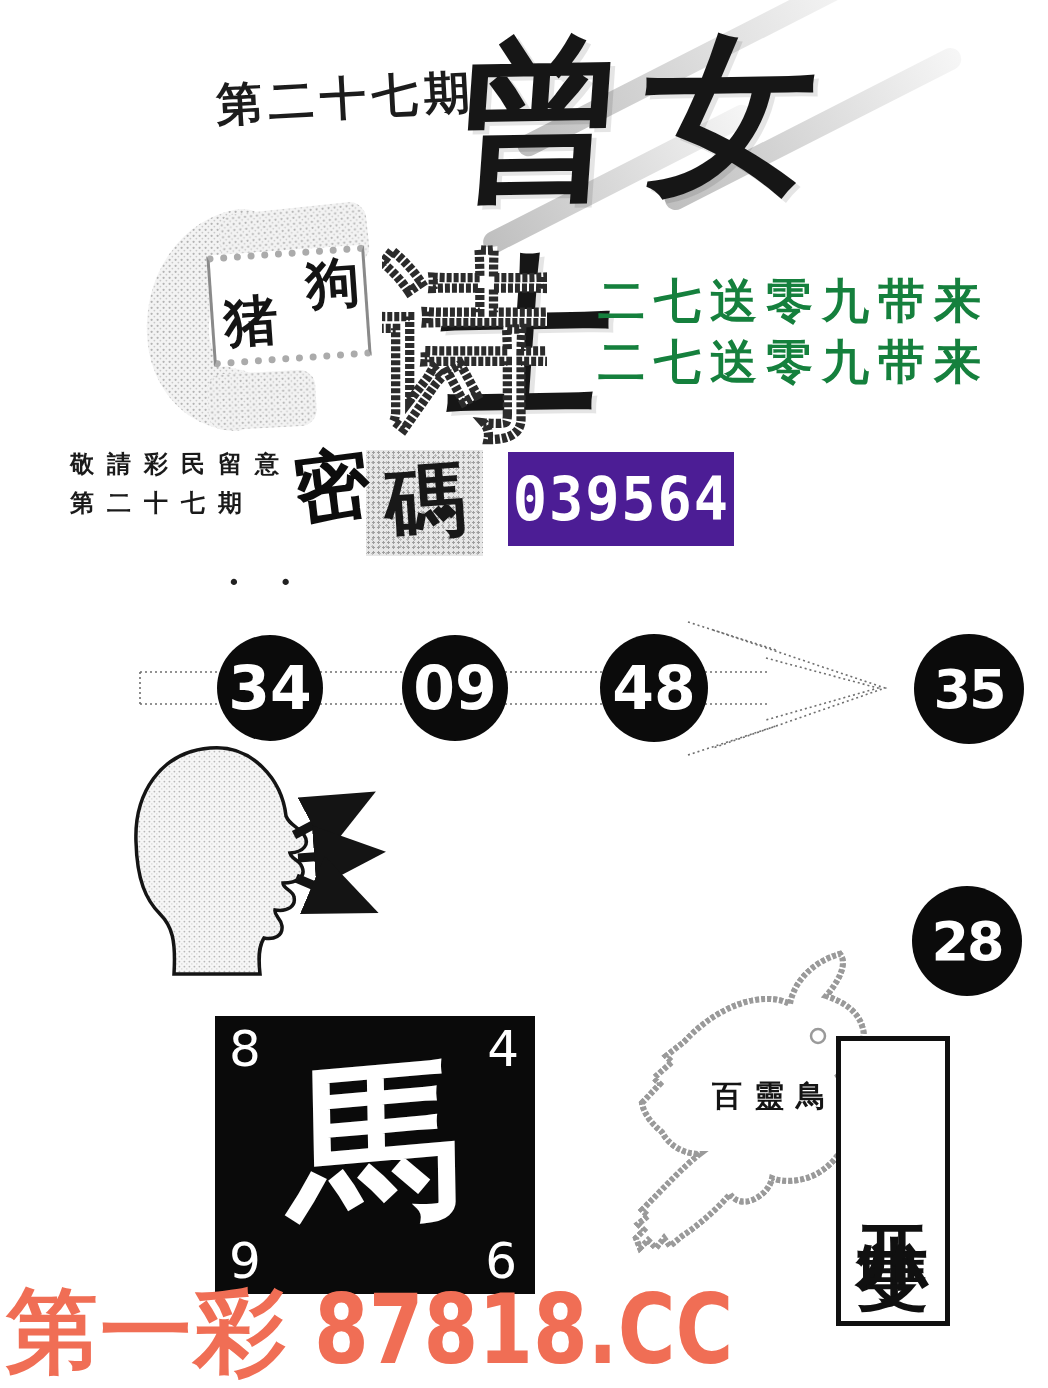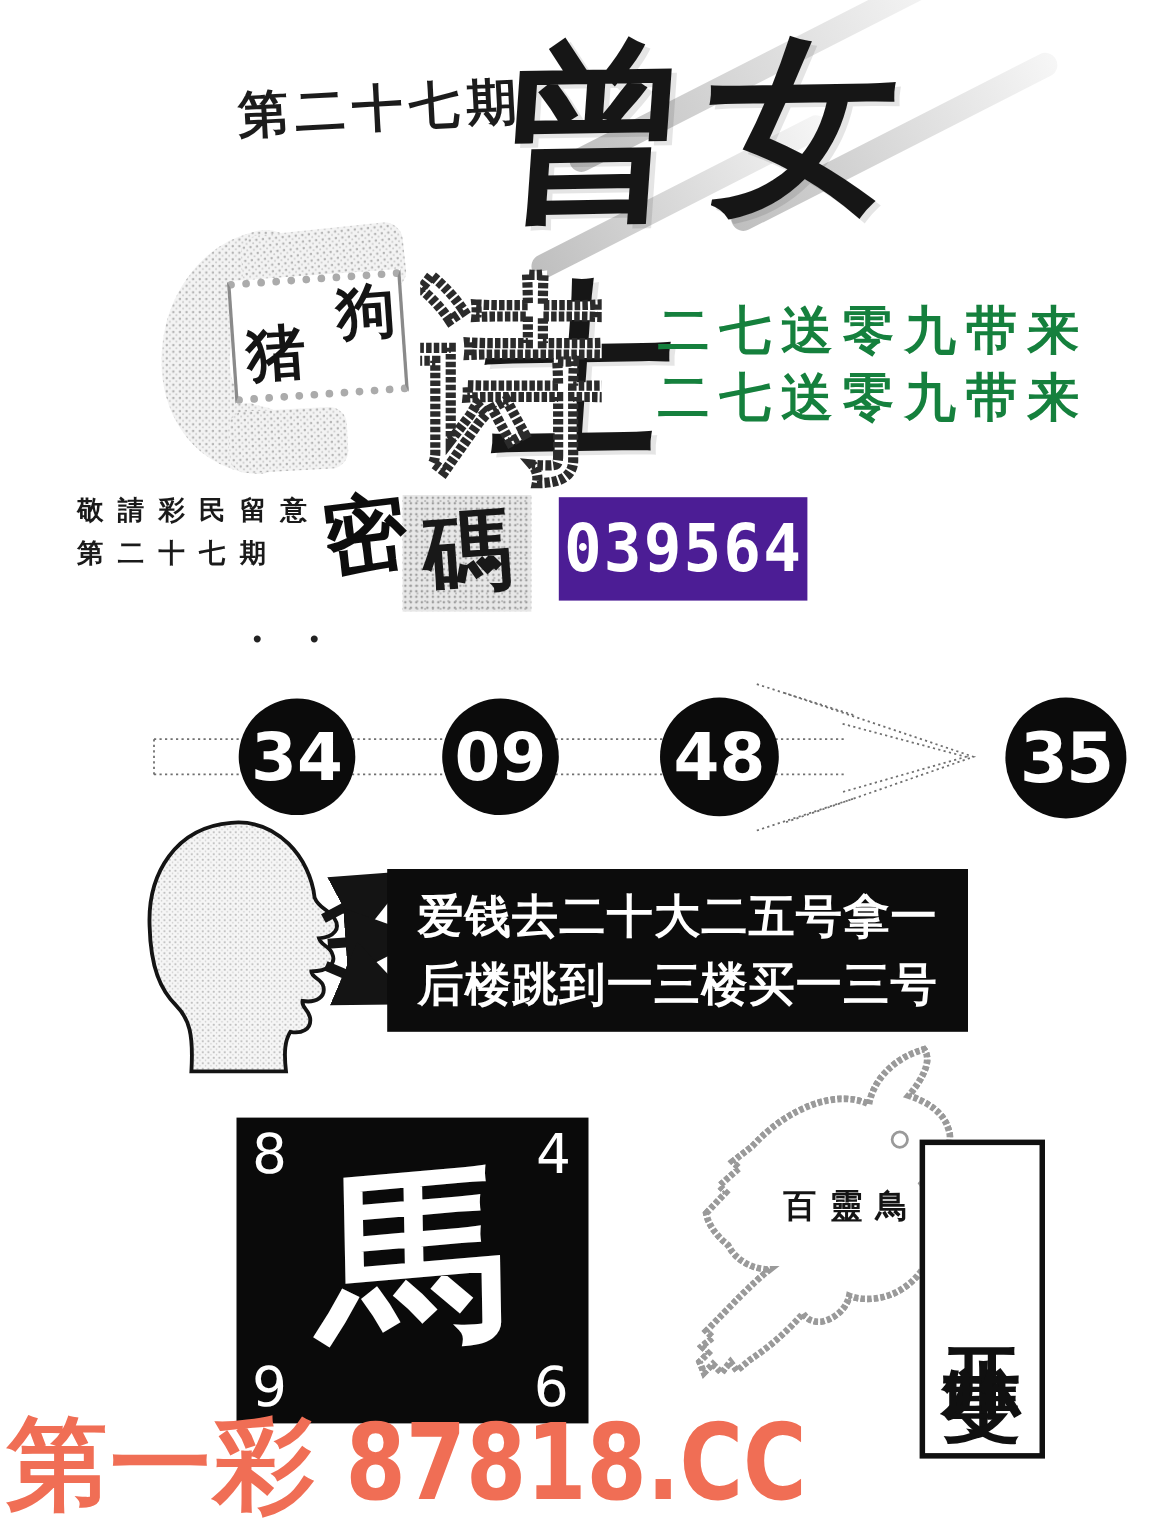--- a/index.html
+++ b/index.html
@@ -54,21 +54,21 @@
     font-weight:600;color:#fff;letter-spacing:2px;transform:scaleX(0.95);}
 
   
   .arrow-svg{left:128px;top:612px;}
   .arrow-num{font-family:"DejaVu Sans","Liberation Sans",sans-serif;font-weight:bold;}
 
   
   .side-circle{width:110px;height:110px;border-radius:50%;background:#0b0b0b;
     display:flex;align-items:center;justify-content:center;}
   .side-circle span{font-family:"DejaVu Sans","Liberation Sans",sans-serif;
-    font-size:63px;font-weight:800;color:#fff;letter-spacing:-2px;}
+    font-size:54px;font-weight:800;color:#fff;letter-spacing:-2px;}
   .sc1{left:914px;top:634px;}
   .sc2{left:910px;top:760px;}
   .sc3{left:912px;top:886px;}
 
   
   .head-svg{left:118px;top:740px;}
   .speech-box{left:352px;top:790px;width:528px;height:148px;background:#0c0c0c;
     display:flex;flex-direction:column;justify-content:center;align-items:center;gap:6px;}
   .speech-box .line{font-family:"DejaVu Sans","Liberation Sans",sans-serif;
     font-size:42px;font-weight:800;color:#fff;letter-spacing:1px;white-space:nowrap;}
@@ -169,20 +169,23 @@
       <circle cx="327" cy="76" r="53" fill="#0b0b0b"></circle>
       <circle cx="526" cy="76" r="54" fill="#0b0b0b"></circle>
       <text class="arrow-num" x="142" y="97" text-anchor="middle" font-size="60" fill="#fff">34</text>
       <text class="arrow-num" x="327" y="97" text-anchor="middle" font-size="60" fill="#fff">09</text>
       <text class="arrow-num" x="526" y="97" text-anchor="middle" font-size="60" fill="#fff">48</text>
     </g>
   </svg>
 
   <div class="abs side-circle sc1">
     <span>35</span>
+  </div>
+  <div class="abs side-circle sc3">
+    <span>28</span>
   </div>
 
   <svg class="abs head-svg" width="268" height="245" viewBox="0 0 268 245">
     <defs>
       <pattern id="stip2" width="5" height="5" patternUnits="userSpaceOnUse">
         <rect width="5" height="5" fill="#f6f6f6"></rect>
         <circle cx="1.4" cy="1.6" r="0.9" fill="#b8b8b8"></circle>
         <circle cx="3.8" cy="3.9" r="0.7" fill="#cdcdcd"></circle>
       </pattern>
       <marker id="ah" markerWidth="9" markerHeight="8" refX="6" refY="3.5" orient="auto">
@@ -195,24 +198,20 @@
          C175,150 165,149 165,143 C180,143 188,136 184,127
          C182,120 174,120 172,113 C186,112 192,104 186,95
          C180,86 172,86 168,76 C164,40 134,4 92,8 Z" fill="url(#stip2)" stroke="#141414" stroke-width="3.5"></path>
     <g stroke="#141414" stroke-width="9" marker-end="url(#ah)">
       <path d="M176,95 L242,60"></path>
       <path d="M180,118 L250,113"></path>
       <path d="M178,138 L244,166"></path>
     </g>
   </svg>
 
-  <div class="abs speech-box">
-    <div class="line">爱钱去二十大二五号拿一</div>
-    <div class="line">后楼跳到一三楼买一三号</div>
-  </div>
 
   <div class="abs horse-box">
     <span class="horse-corner hc-tl">8</span>
     <span class="horse-corner hc-tr">4</span>
     <span class="horse-corner hc-bl">9</span>
     <span class="horse-corner hc-br">6</span>
     <span class="horse-char">馬</span>
   </div>
 
   <svg class="abs bird-svg" width="262" height="318" viewBox="0 0 262 318">

